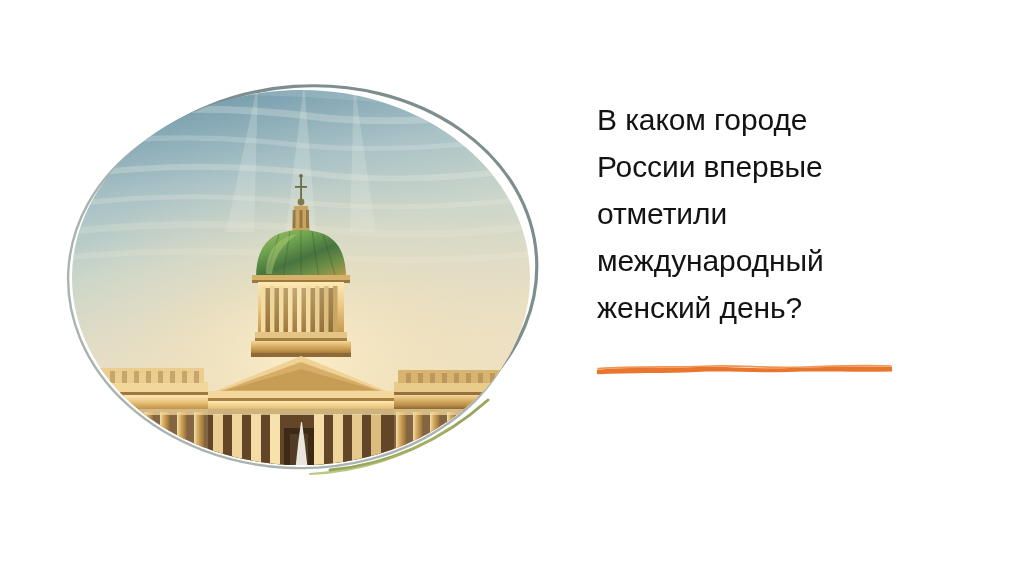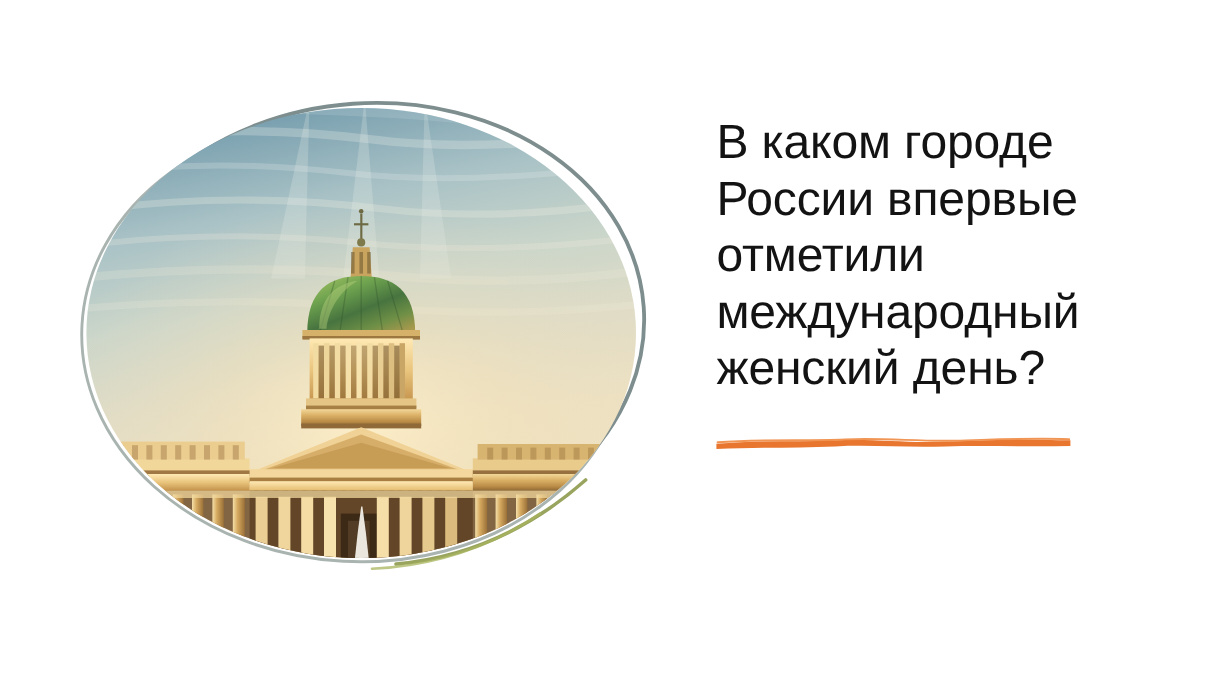--- a/index.html
+++ b/index.html
@@ -39,21 +39,21 @@
   
   .text-block {
     position: absolute;
     left: 597px;
     top: 96px;
     width: 330px;
   }
   .question-text {
     margin: 0;
     font-family: "Liberation Sans", sans-serif;
-    font-size: 40px;
+    font-size: 30px;
     line-height: 47px;
     font-weight: 400;
     color: #131313;
     letter-spacing: -0.1px;
     white-space: pre-line;
   }
 
   
   .underline-wrap {
     position: absolute;

